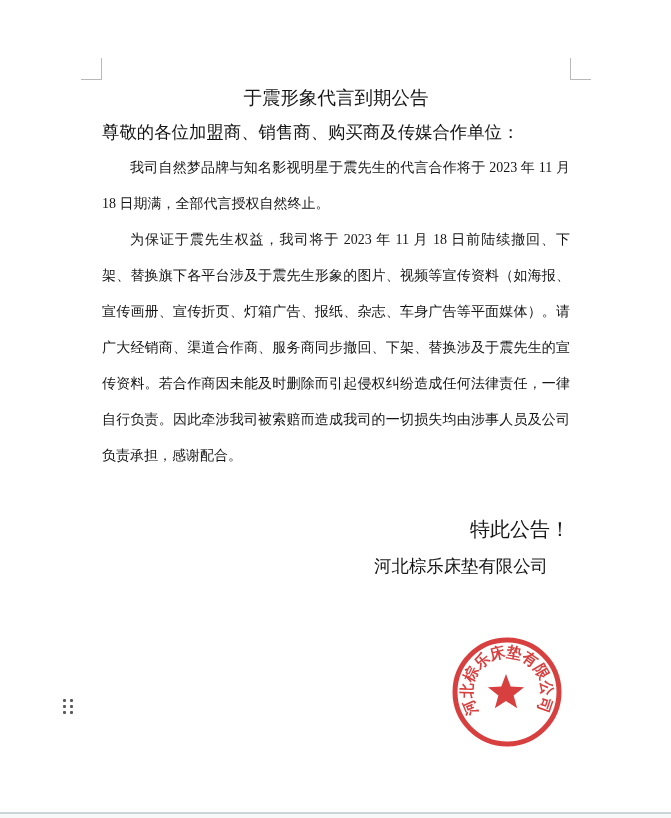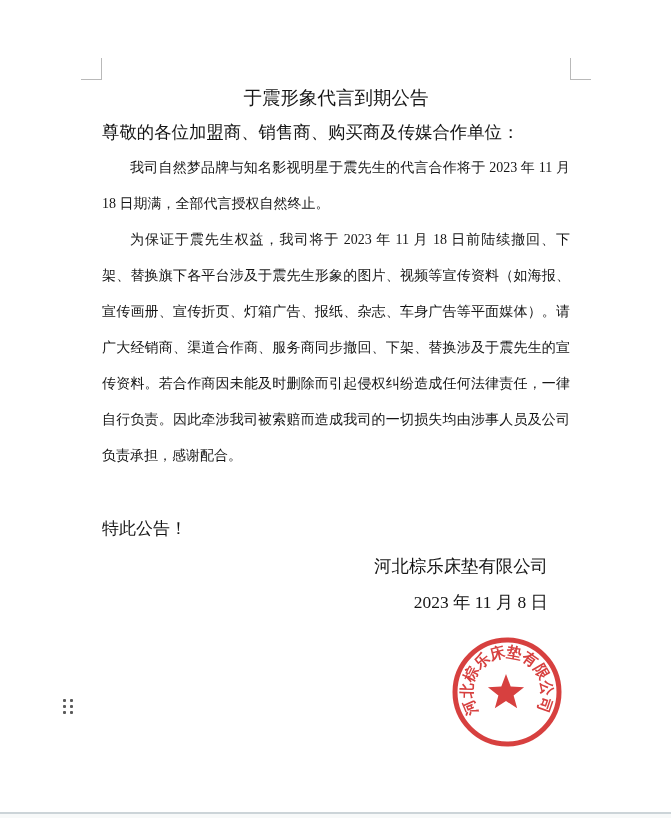--- a/index.html
+++ b/index.html
@@ -18,21 +18,21 @@
   .crop-tl{position:absolute;left:81px;top:58px;width:20px;height:21px;
     border-right:1px solid var(--mark);border-bottom:1px solid var(--mark);}
   .crop-tr{position:absolute;left:570px;top:58px;width:20px;height:21px;
     border-left:1px solid var(--mark);border-bottom:1px solid var(--mark);}
   
   .doc{position:absolute;left:102px;top:79px;width:468px;z-index:2;}
   .title{text-align:center;font-size:18.5px;line-height:26px;margin:6px 0 3px;}
   .greeting{font-size:17.4px;line-height:36px;margin:0;text-align:justify;}
   p.bodypara{font-size:14px;line-height:36px;margin:0;text-align:justify;
     text-justify:inter-ideograph;text-indent:2em;}
-  .closing{font-size:17px;line-height:36px;margin:37px 0 0 0;}
+  .closing{font-size:20px;line-height:36px;margin:37px 0 0 0;text-align:right;}
   .signature{margin:1px 0 0 0;text-align:right;padding-right:22px;
     font-size:17.4px;line-height:36px;}
   
   .seal{position:absolute;left:442px;top:627px;z-index:1;color:var(--seal);opacity:.92;}
   
   .dots{position:absolute;left:63px;top:699px;display:grid;
     grid-template-columns:repeat(2,3px);grid-auto-rows:3px;gap:3px 4px;z-index:1;}
   .dots span{background:#5a5a5a;border-radius:1px;}
   
   .bottom-bar{position:absolute;left:0;bottom:0;width:671px;height:4px;
@@ -47,21 +47,20 @@
   <div class="crop-tr"></div>
 
   <div class="doc">
     <div class="title">于震形象代言到期公告</div>
     <p class="greeting">尊敬的各位加盟商、销售商、购买商及传媒合作单位：</p>
     <p class="bodypara">我司自然梦品牌与知名影视明星于震先生的代言合作将于 2023 年 11 月 18 日期满，全部代言授权自然终止。</p>
     <p class="bodypara">为保证于震先生权益，我司将于 2023 年 11 月 18 日前陆续撤回、下架、替换旗下各平台涉及于震先生形象的图片、视频等宣传资料（如海报、宣传画册、宣传折页、灯箱广告、报纸、杂志、车身广告等平面媒体）。请广大经销商、渠道合作商、服务商同步撤回、下架、替换涉及于震先生的宣传资料。若合作商因未能及时删除而引起侵权纠纷造成任何法律责任，一律自行负责。因此牵涉我司被索赔而造成我司的一切损失均由涉事人员及公司负责承担，感谢配合。</p>
     <p class="closing">特此公告！</p>
     <div class="signature">
       <div>河北棕乐床垫有限公司</div>
-      <div>2023 年 11 月 8 日</div>
     </div>
   </div>
 
   <svg class="seal" width="130" height="130" viewBox="0 0 130 130">
     <circle cx="65" cy="65" r="52" fill="none" stroke="currentColor" stroke-width="5"></circle>
     <path id="sealArc" d="M 36.33 85.07 A 35 35 0 1 1 93.67 85.07" fill="none"></path>
     <text font-size="15" font-weight="bold" fill="currentColor">
       <textPath href="#sealArc" textLength="150" lengthAdjust="spacing">河北棕乐床垫有限公司</textPath>
     </text>
     <polygon fill="currentColor" points="64,47 68.70,59.53 82.07,60.13 71.61,68.47 75.17,81.37 64,74 52.83,81.37 56.39,68.47 45.93,60.13 59.30,59.53"></polygon>

